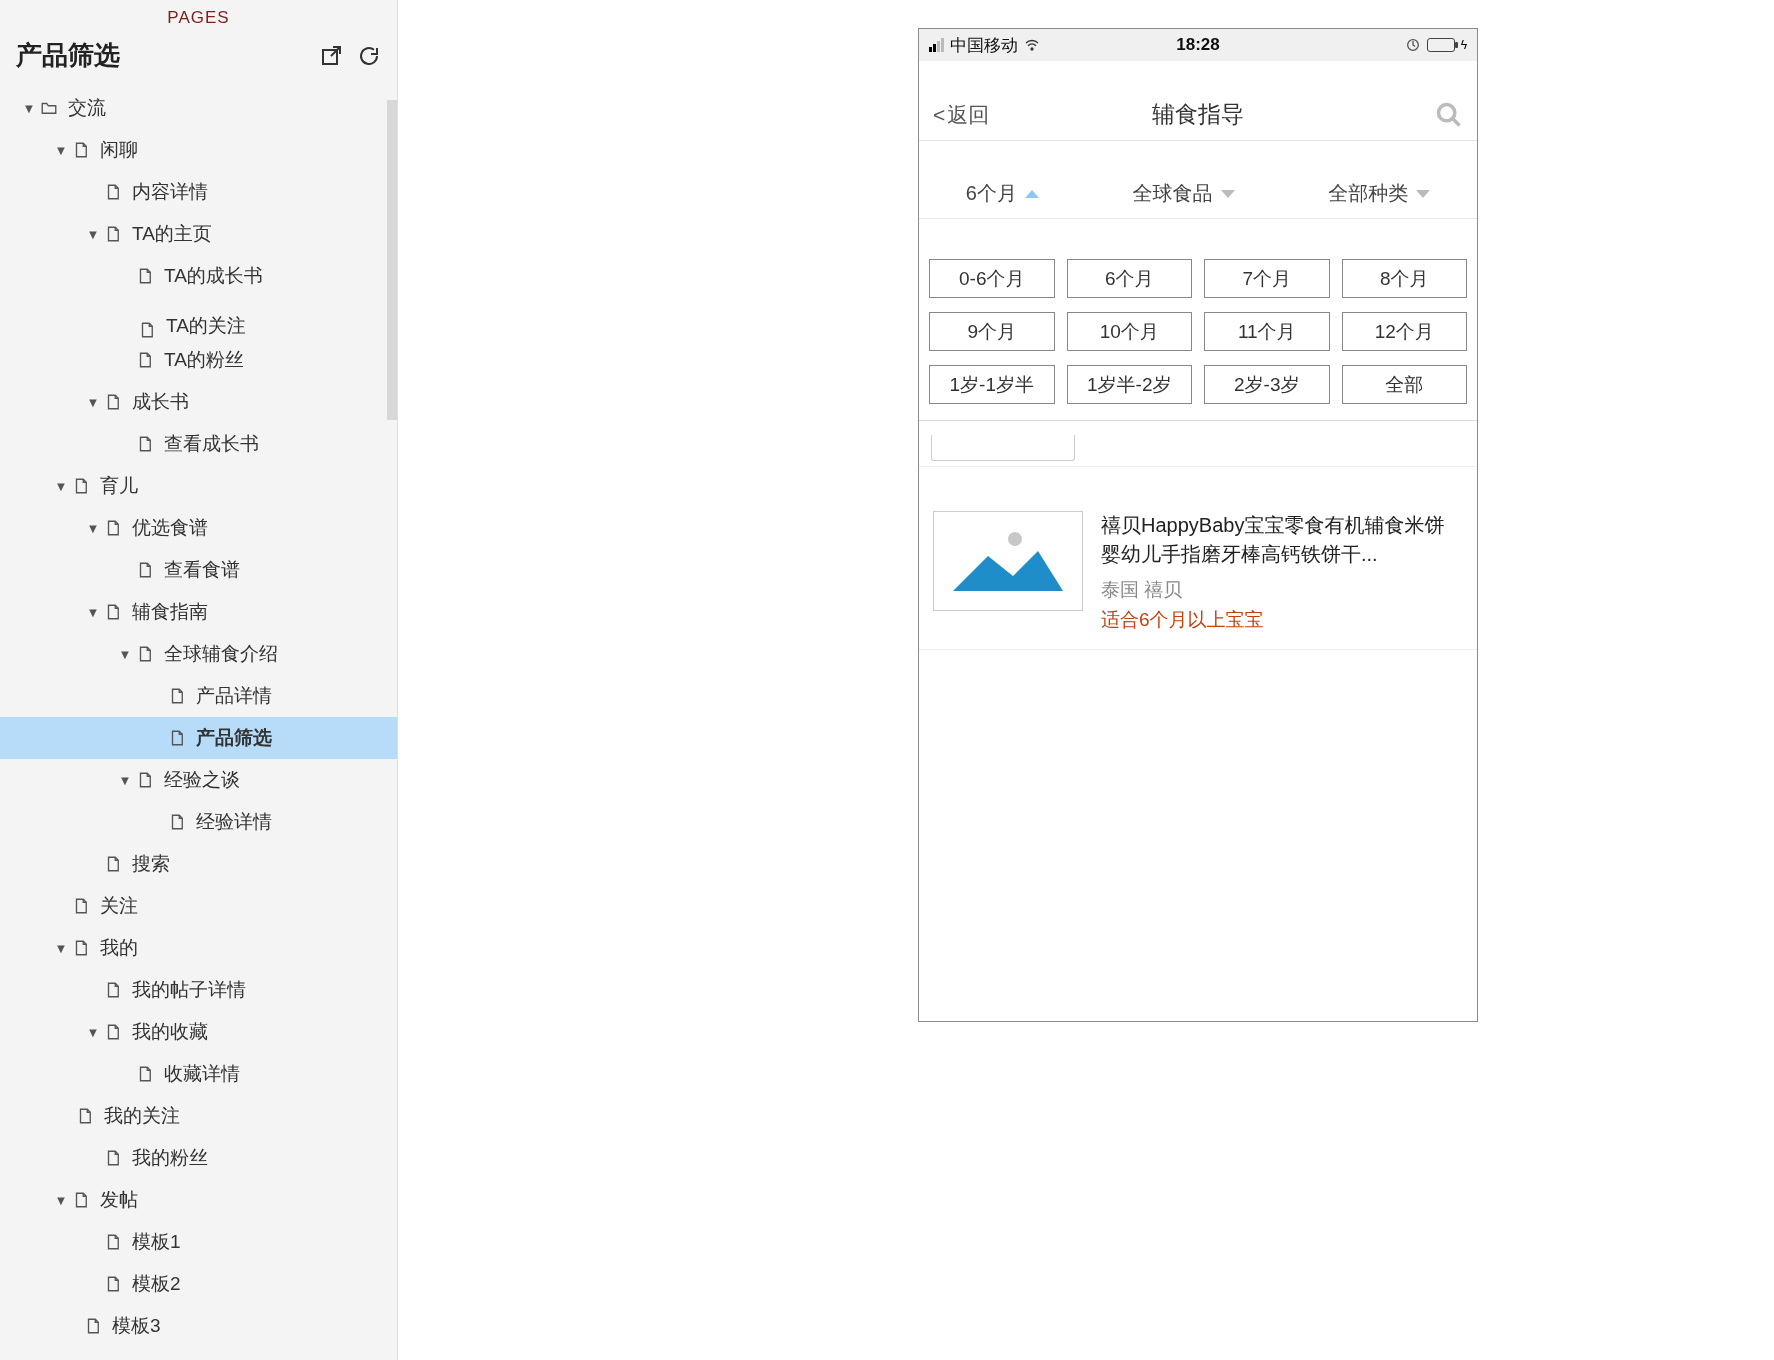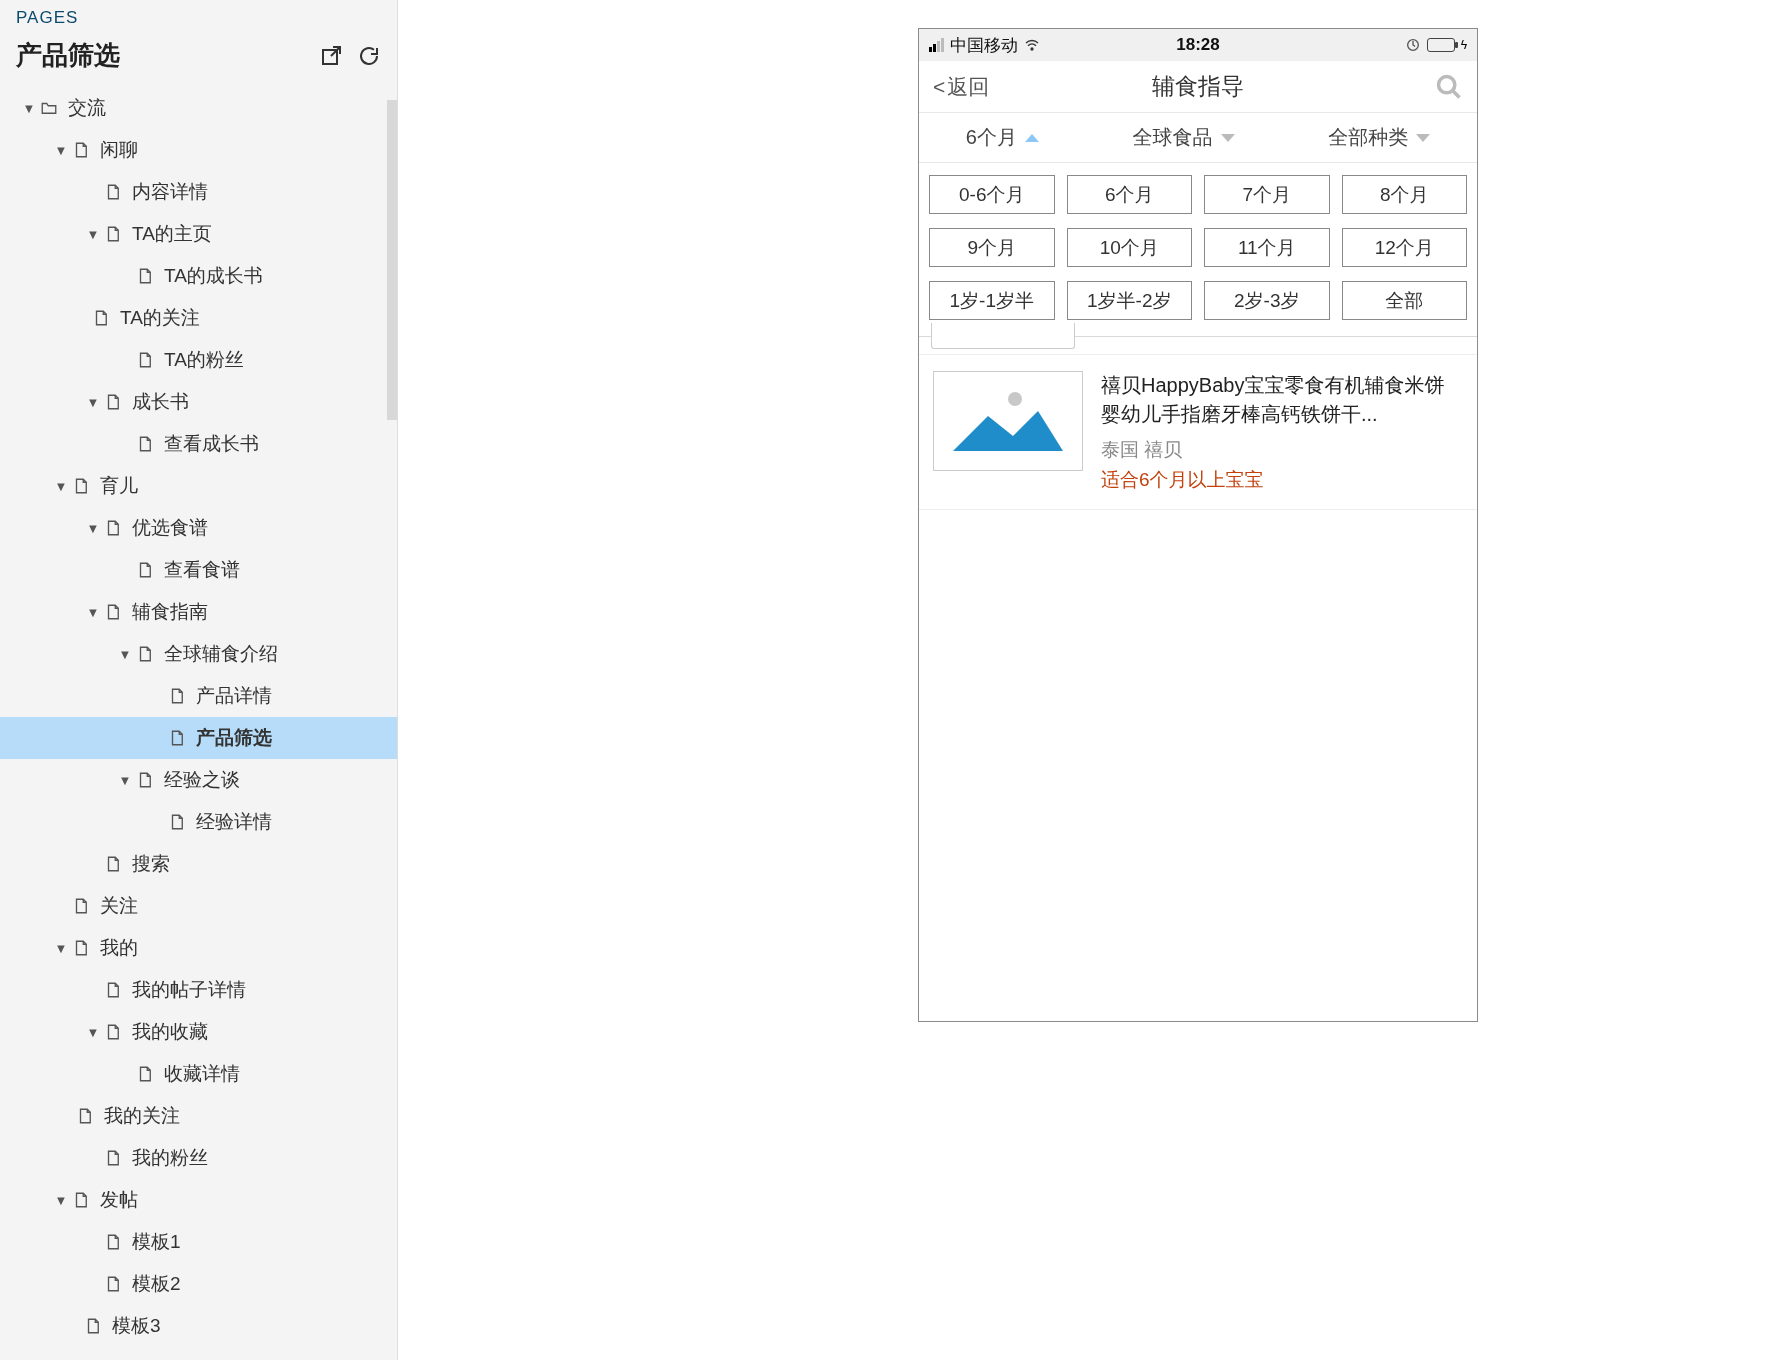--- a/index.html
+++ b/index.html
@@ -20,21 +20,22 @@
   display: flex;
   flex-direction: column;
   position: relative;
 }
 .sidebar-header {
   padding: 8px 16px 0 16px;
 }
 .pages-label {
   font-size: 17px;
   letter-spacing: 1px;
-  color: #0c4a6e;
+  color: #7f1d1d;
+  text-align: center;
 }
 .page-title-row {
   display: flex;
   align-items: center;
   justify-content: space-between;
   padding: 10px 16px 14px 16px;
 }
 .page-title {
   font-size: 26px;
   font-weight: 700;
@@ -84,20 +85,21 @@
   position: absolute;
   left: 520px;  
   top: 28px;
   width: 560px;
   height: 994px;
   border: 1px solid #8b8b8b;
   background: #fff;
   display: flex;
   flex-direction: column;
   overflow: hidden;
+  gap: 28px;
 }
 
 .statusbar {
   height: 32px;
   background: #f0f0f0;
   display: flex;
   align-items: center;
   padding: 0 10px;
   font-size: 17px;
   color: #111;
@@ -270,21 +272,21 @@
         <div class="tree-row" style="padding-left: 116px;">
           <span class="caret hidden">▼</span>
           <span class="node-icon">
             <svg viewBox="0 0 24 24" fill="none" stroke="#555" stroke-width="1.8">
               <path d="M6 3h9l4 4v14H6z"></path>
               <path d="M15 3v4h4"></path>
             </svg>
           </span>
           <span>TA的成长书</span>
         </div>
-        <div class="tree-row" style="padding-left: 72px;">
+        <div class="tree-row" style="padding-left: 118px; align-items: flex-end;">
           <span class="caret hidden">▼</span>
           <span class="node-icon">
             <svg viewBox="0 0 24 24" fill="none" stroke="#555" stroke-width="1.8">
               <path d="M6 3h9l4 4v14H6z"></path>
               <path d="M15 3v4h4"></path>
             </svg>
           </span>
           <span>TA的关注</span>
         </div>
         <div class="tree-row" style="padding-left: 116px;">

